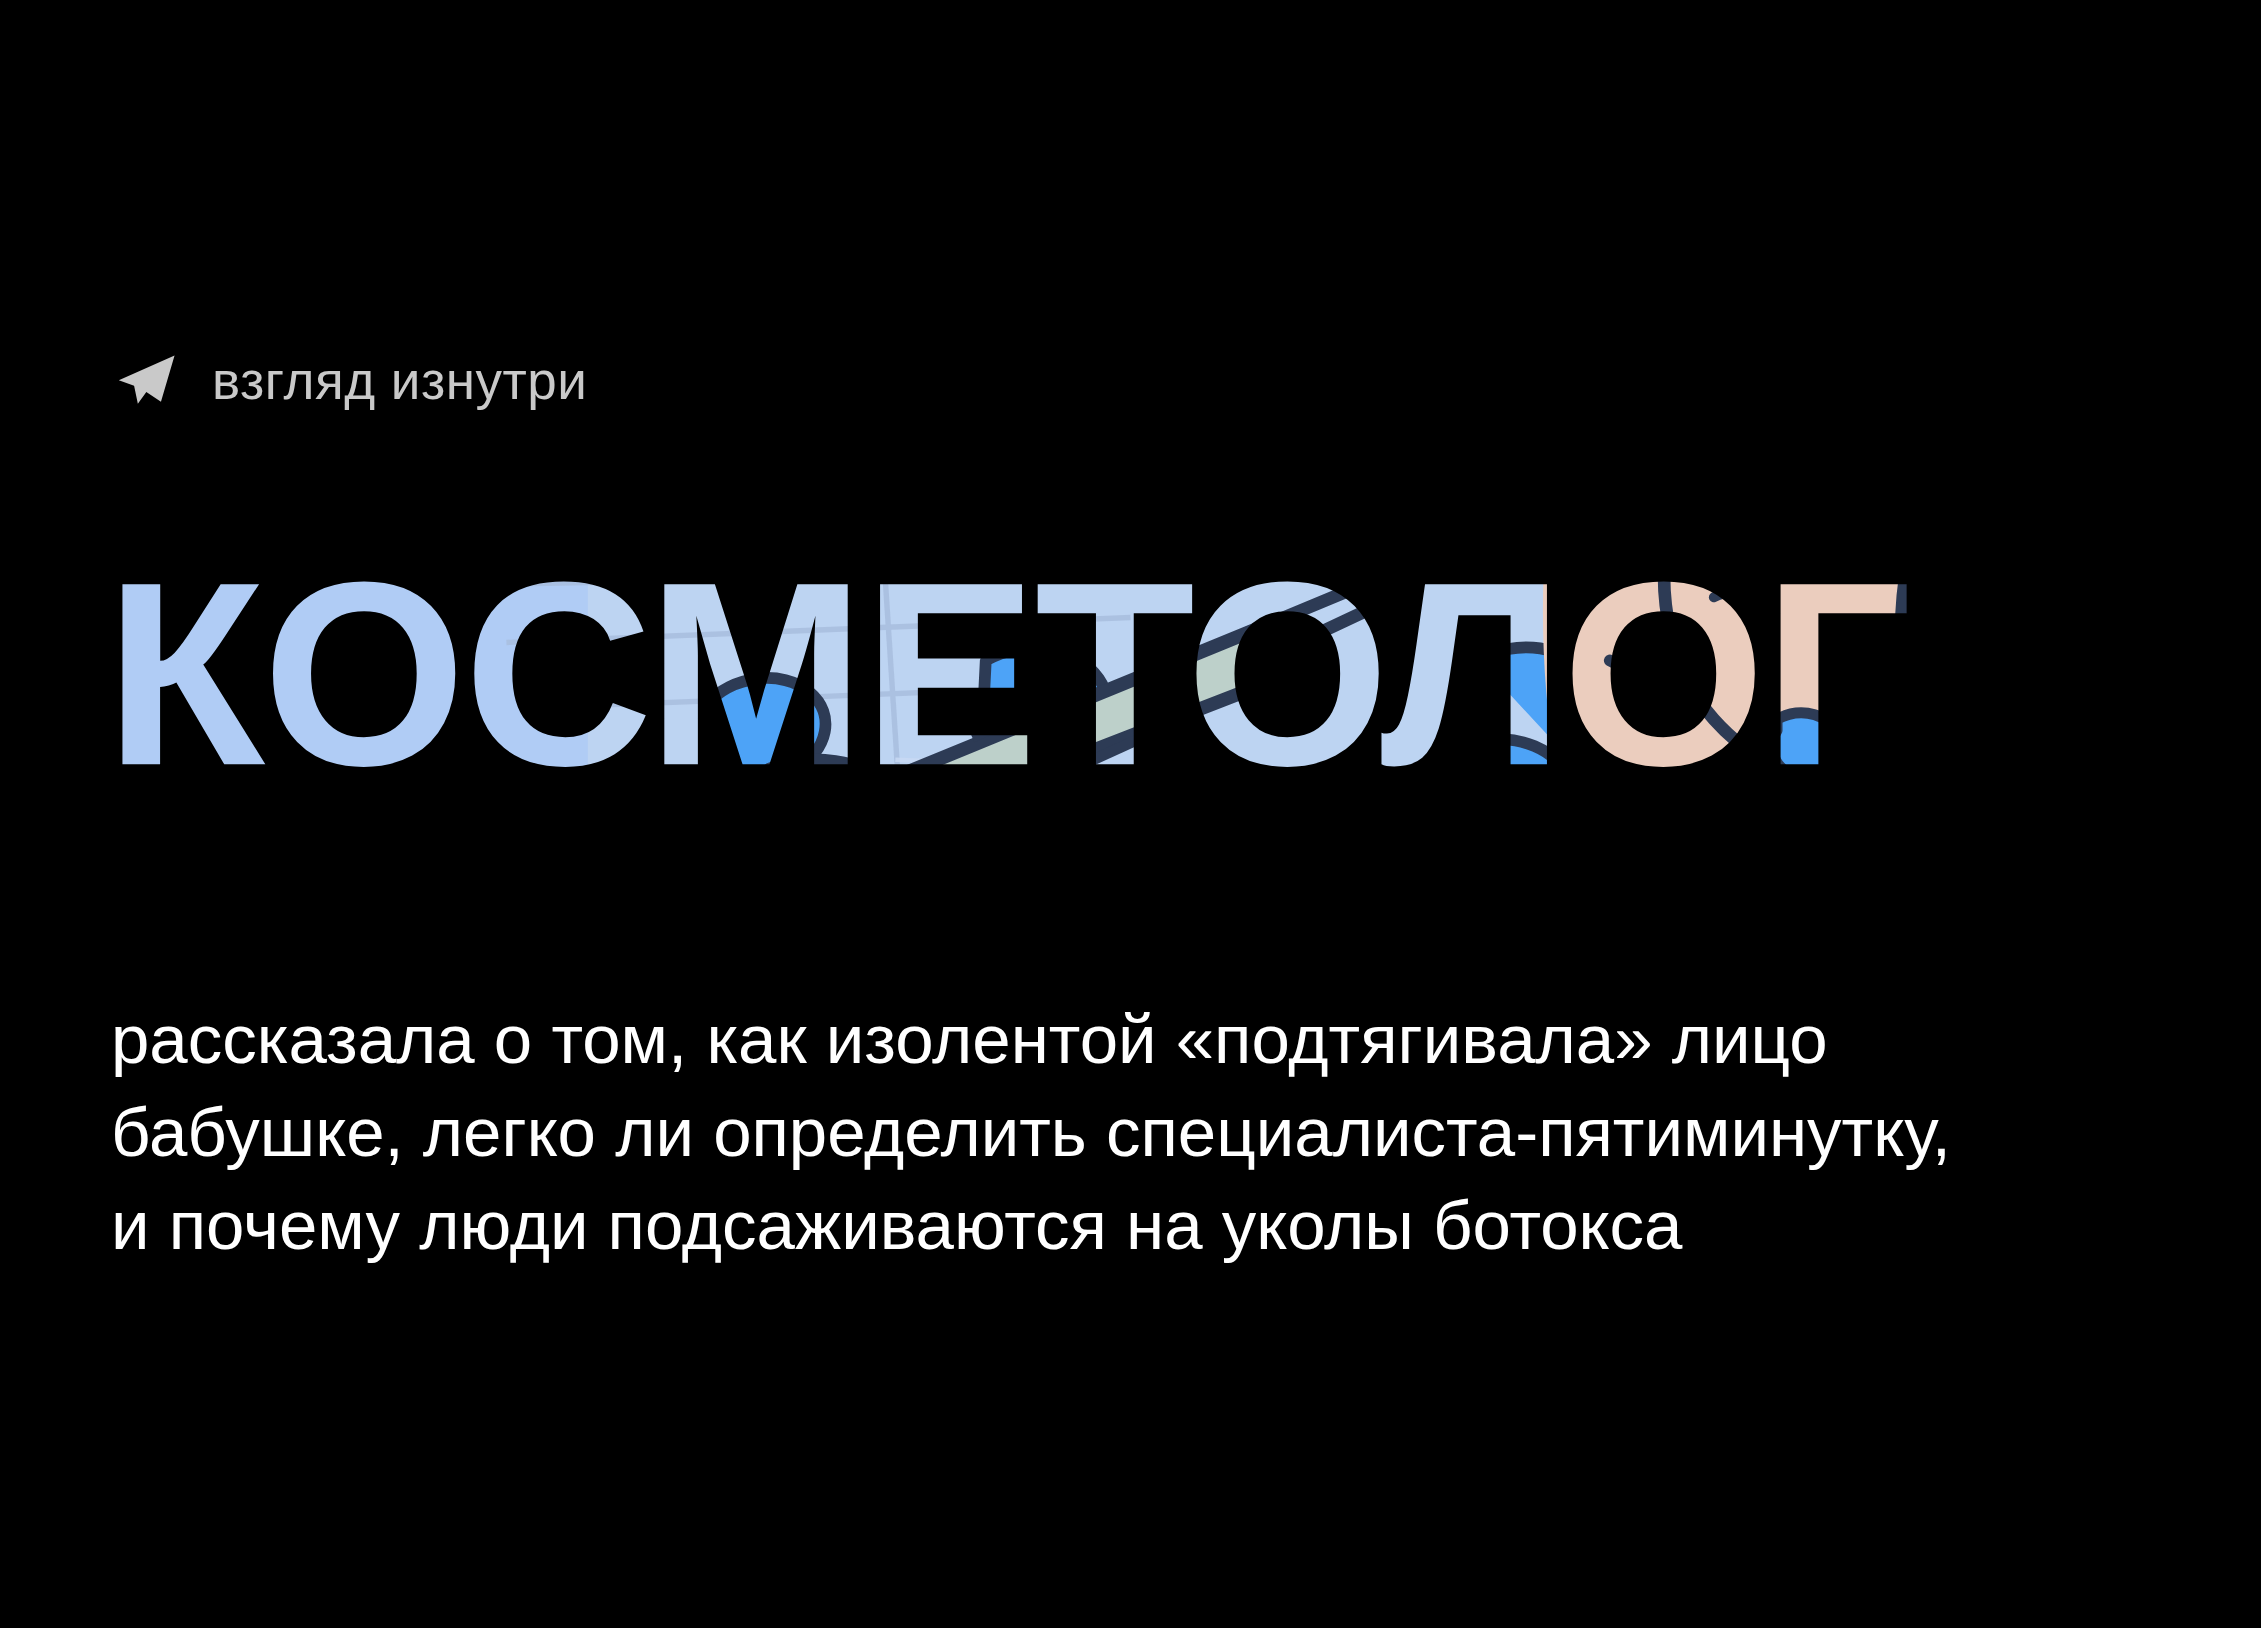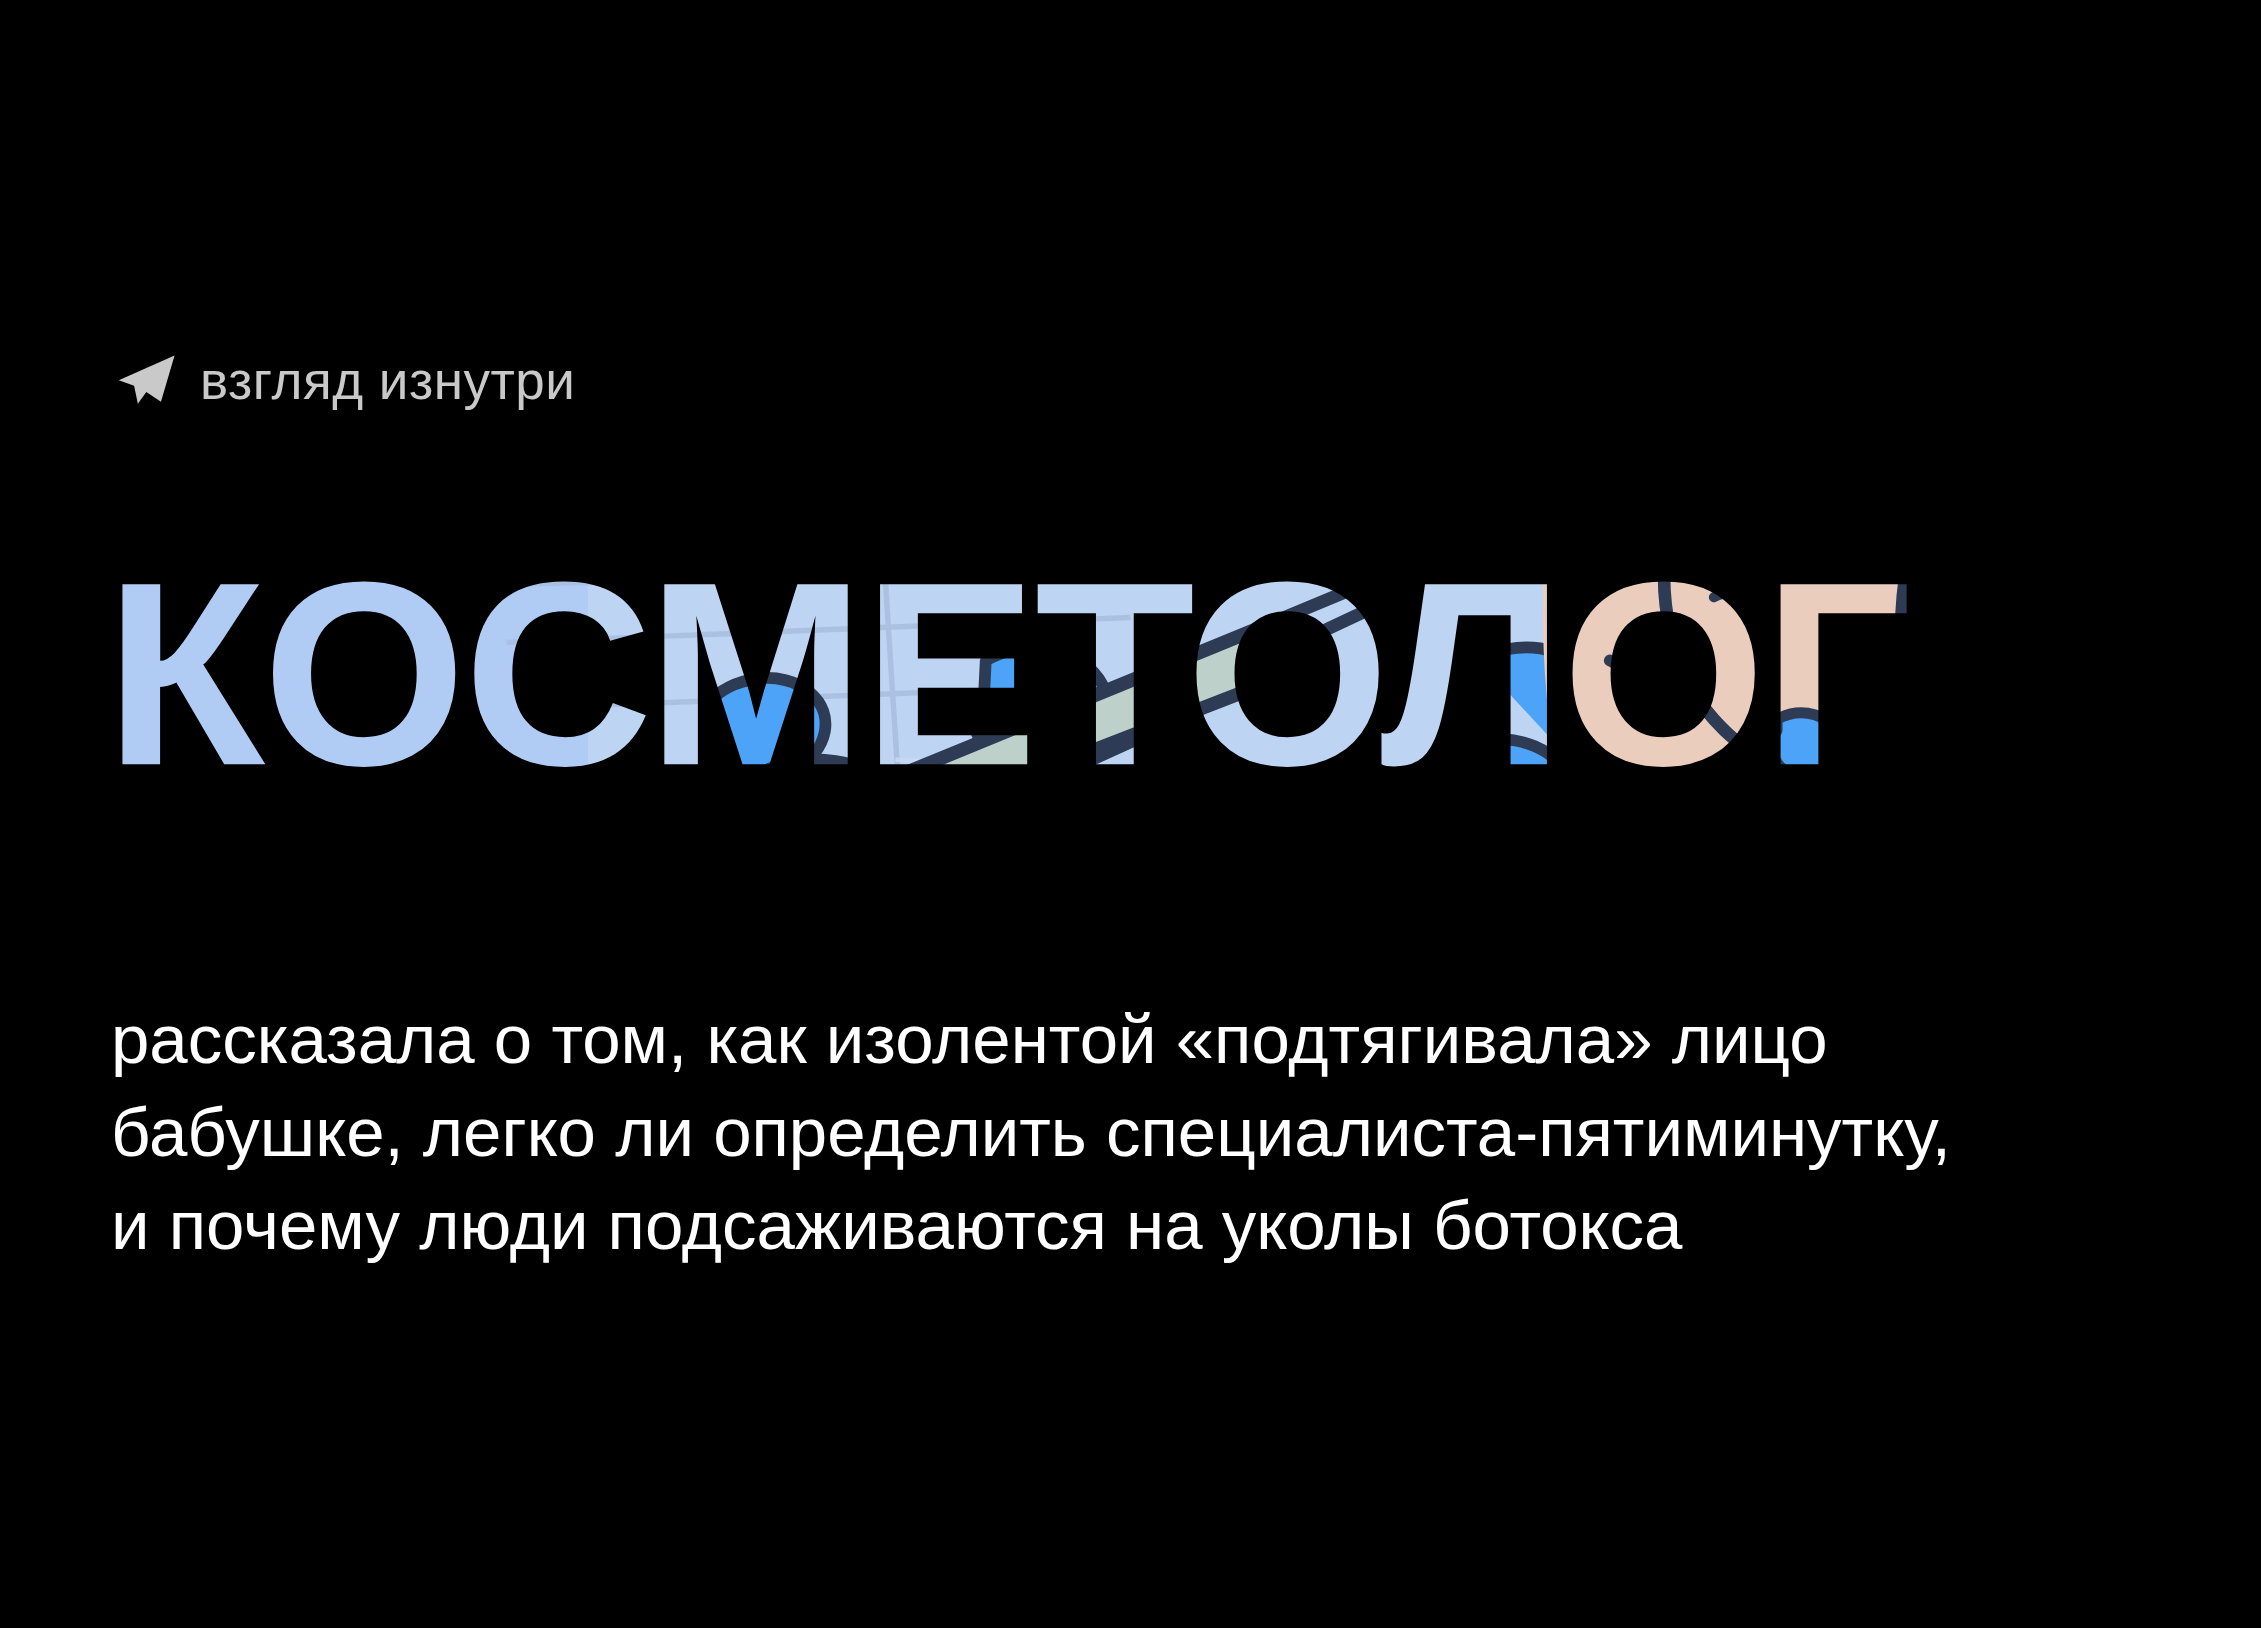--- a/index.html
+++ b/index.html
@@ -21,21 +21,21 @@
     overflow: hidden;
   }
 
   
   .kicker {
     position: absolute;
     left: 112px;
     top: 344px;
     display: flex;
     align-items: center;
-    gap: 20px;
+    gap: 32px;
     height: 72px;
   }
   .kicker-icon {
     width: 68px;
     height: 68px;
     display: block;
     flex: none;
   }
   .kicker-label {
     color: #C9C9C9;

